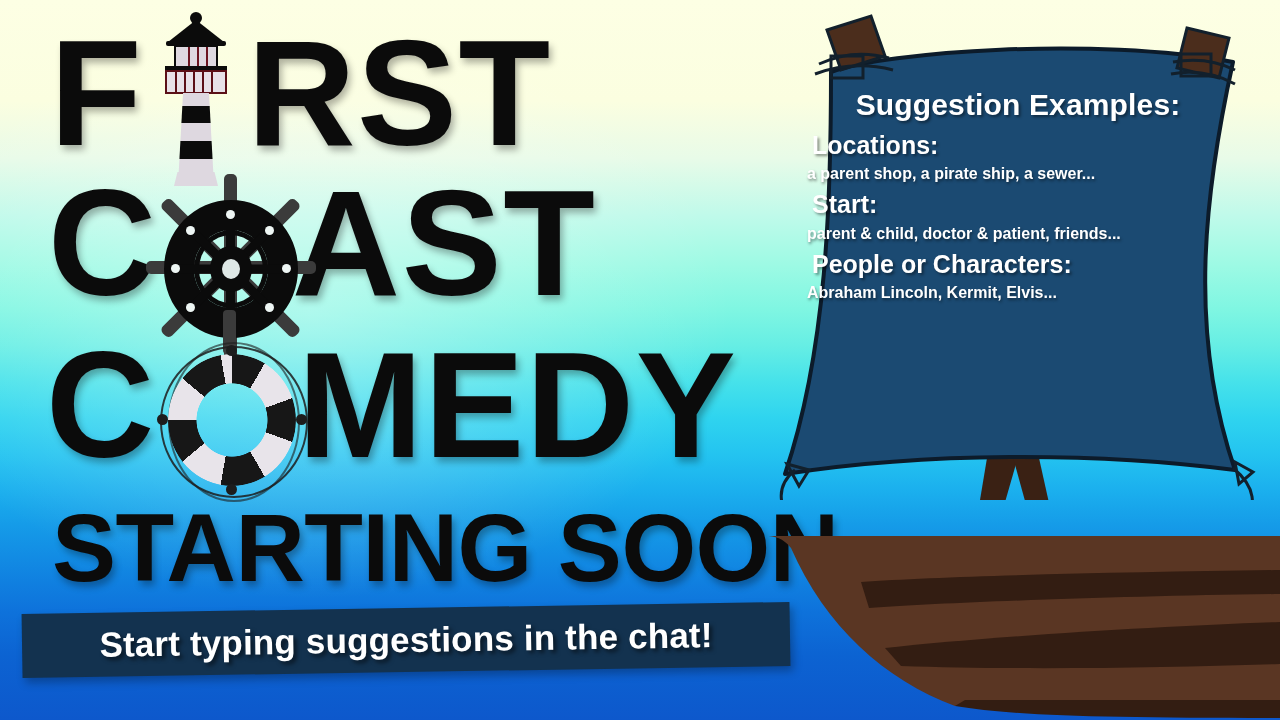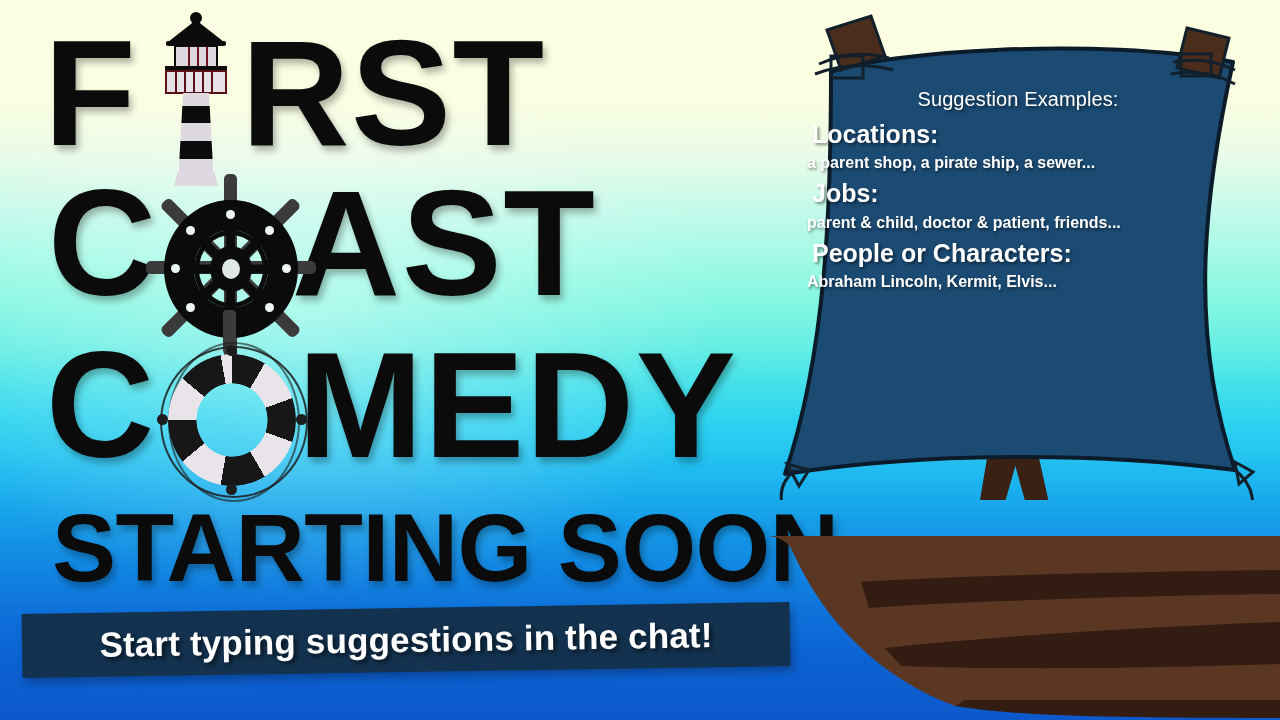--- a/index.html
+++ b/index.html
@@ -38,21 +38,21 @@
   }
 
   
   .logo{position:absolute;left:0;top:0;width:760px;height:620px;}
   .logoline{
     position:absolute;color:#0b0b0b;
     font-weight:900;letter-spacing:.01em;white-space:nowrap;
     text-shadow:3px 5px 7px rgba(0,0,0,.30);
     font-family:"Liberation Sans","DejaVu Sans",sans-serif;
   }
-  .l-first{left:44px;top:18px;font-size:150px;line-height:1;}
+  .l-first{left:50px;top:18px;font-size:150px;line-height:1;}
   .l-coast{left:48px;top:168px;font-size:150px;line-height:1;text-align:right;}
   .l-comedy{left:46px;top:330px;font-size:150px;line-height:1;}
   .l-soon{left:52px;top:500px;font-size:96px;line-height:1;letter-spacing:-.005em;}
   .sp{display:inline-block;}
   .gap-lh{display:inline-block;width:104px;}
   .gap-wheel{display:inline-block;width:134px;}
   .gap-ring{display:inline-block;width:142px;}
 
   
   .lighthouse{position:absolute;left:160px;top:6px;width:72px;height:180px;}
@@ -96,21 +96,21 @@
     background:conic-gradient(#171717 0deg 30deg,#e8e4ea 30deg 70deg,#171717 70deg 110deg,#e8e4ea 110deg 150deg,#171717 150deg 190deg,#e8e4ea 190deg 230deg,#171717 230deg 270deg,#e8e4ea 270deg 310deg,#171717 310deg 350deg,#e8e4ea 350deg 360deg);
     -webkit-mask:radial-gradient(closest-side,transparent 0 55%,#000 56% 100%);
             mask:radial-gradient(closest-side,transparent 0 55%,#000 56% 100%);}
   .ring .grab{position:absolute;width:11px;height:11px;border-radius:50%;background:#1d1d1d;}
   .ring .stem{position:absolute;left:65px;top:-32px;width:13px;height:44px;background:#3b3b3b;border-radius:4px;}
 
   
   .ship{position:absolute;left:735px;top:0;width:545px;height:720px;}
   .sail{position:absolute;left:0;top:0;width:545px;height:500px;}
   .sail-text{position:absolute;left:70px;top:88px;width:420px;color:#fff;}
-  .st-title{font-size:20px;font-weight:400;text-align:center;margin:0 0 10px 6px;
+  .st-title{font-size:30px;font-weight:700;text-align:center;margin:0 0 10px 6px;
     text-shadow:2px 2px 3px rgba(0,0,0,.45);letter-spacing:.005em;}
   .cat{margin-bottom:8px;}
   .cat h3{margin:7px;font-size:25px;font-weight:700;line-height:1.05;
     text-shadow:2px 2px 3px rgba(0,0,0,.45);}
   .cat p{margin:1px 0 0 2px;font-size:16px;font-weight:700;line-height:1.1;
     text-shadow:1px 2px 3px rgba(0,0,0,.45);}
   .cat.last{display:block;margin-top:6px;}
   .cat.last h3{display:inline;}
   .cat.last p{display:inline;margin-left:8px;font-size:16.5px;}
   .hull{position:absolute;left:30px;top:530px;width:515px;height:190px;}
@@ -239,21 +239,21 @@
 
     <div class="sail-text">
       <div class="st-title">Suggestion Examples:</div>
 
       <div class="cat">
         <h3>Locations:</h3>
         <p>a parent shop, a pirate ship, a sewer...</p>
       </div>
 
       <div class="cat">
-        <h3>Jobs:</h3>
+        <h3>Start:</h3>
       </div>
 
       <div class="cat">
         <p>parent &amp; child, doctor &amp; patient, friends...</p>
       </div>
 
       <div class="cat">
         <h3>People or Characters:</h3>
         <p>Abraham Lincoln, Kermit, Elvis...</p>
       </div>

